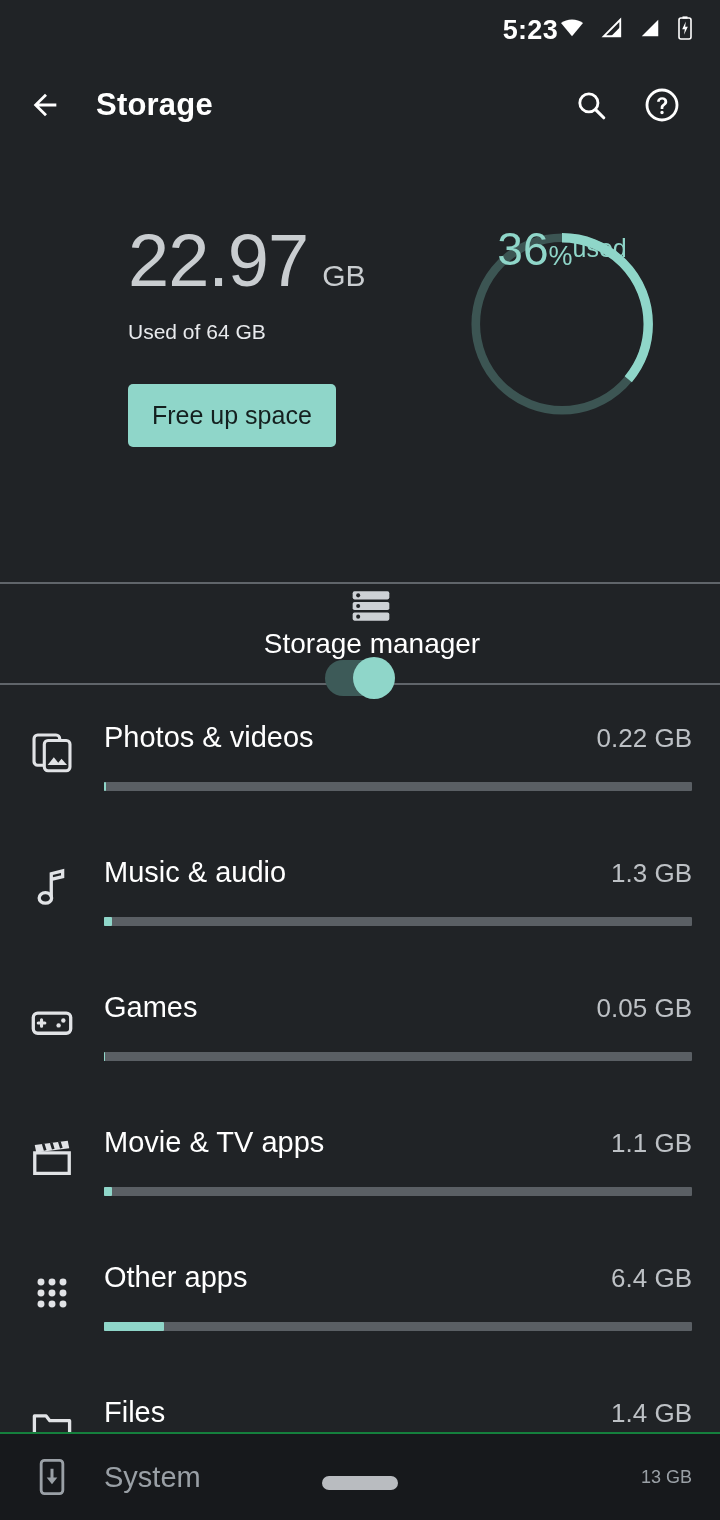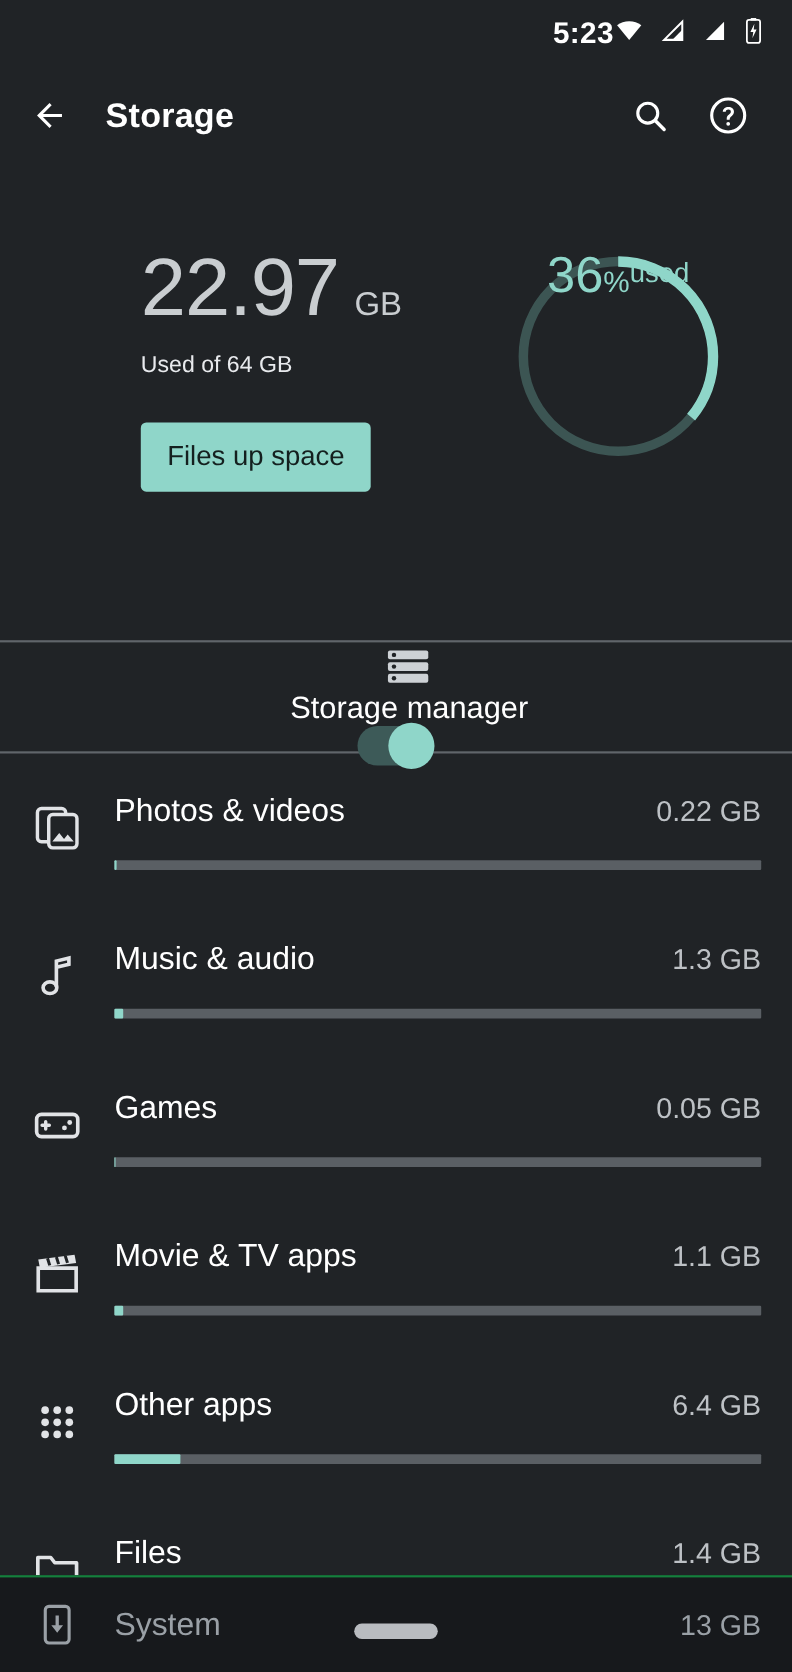--- a/index.html
+++ b/index.html
@@ -86,21 +86,21 @@
   .bar { margin-top:28px; height:9px; background:#5a5f64; border-radius:1px; position:relative; }
   .bar-fill { position:absolute; left:0; top:0; bottom:0; background:#8fd6c9; border-radius:1px; }
 
   
   .sysrow {
     position:absolute; left:0; right:0; bottom:0; height:88px;
     background:#17191c; display:flex; align-items:center;
     border-top:2px solid #15803d;
   }
   .sys-name { color:#9aa0a6; font-size:29px; flex:1; }
-  .sys-size { color:#9aa0a6; font-size:26px; margin-right:28px;text-align:right; }
+  .sys-size { color:#9aa0a6; font-size:18px; margin-right:28px;text-align:right; }
   .navpill {
     position:absolute; left:50%; transform:translateX(-50%);
     bottom:30px; width:76px; height:14px;
     background:#b9bcc0; border-radius:8px;
   }
 </style>
 </head>
 <body>
 
 <div class="screen">
@@ -157,21 +157,21 @@
     </div>
   </div>
 
   <div class="summary">
     <div class="summary-left">
       <div class="used-line">
         <span class="used-num">22.97</span>
         <span class="used-unit">GB</span>
       </div>
       <div class="used-of">Used of 64 GB</div>
-      <button class="freeup">Files up space</button>
+      <button class="freeup">Free up space</button>
     </div>
 
     <div class="gauge">
       <svg width="196" height="196" viewBox="0 0 100 100">
         <circle cx="50" cy="50" r="44" fill="none" stroke="#3c5553" stroke-width="4.4"></circle>
         <circle id="gauge-arc" cx="50" cy="50" r="44" fill="none" stroke="#8fd6c9" stroke-width="4.8" stroke-linecap="butt" transform="rotate(-90 50 50)" stroke-dasharray="99.52565526572464 276.46015351590177"></circle>
       </svg>
       <div class="gauge-center">
         <div class="gauge-pct">
           <span>36</span><span class="sign">%</span>

